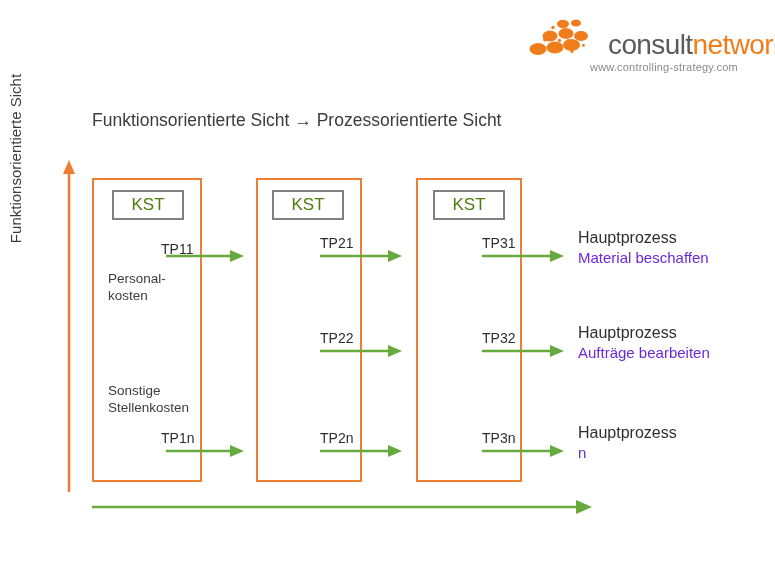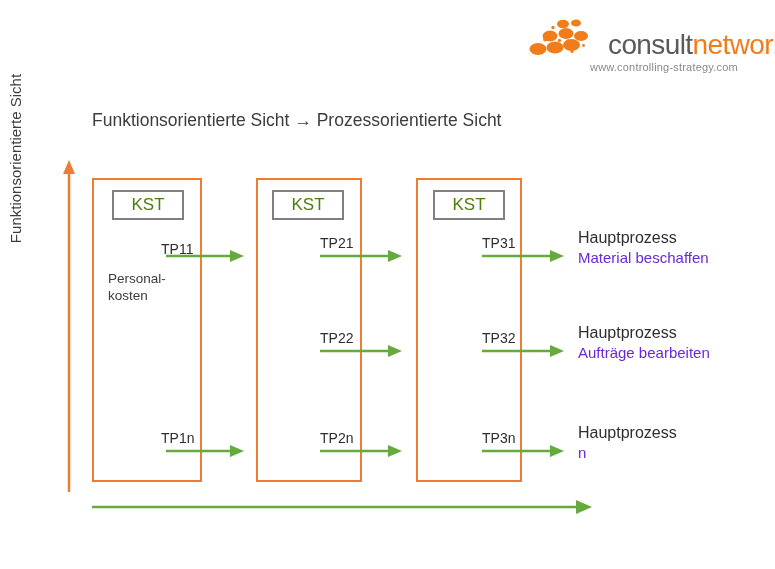--- a/index.html
+++ b/index.html
@@ -193,20 +193,22 @@
   <svg class="v-axis" viewBox="0 0 14 332">
     <line x1="7" y1="332" x2="7" y2="11" stroke="#ED7D31" stroke-width="2.5"></line>
     <polygon points="7,0 13,14 1,14" fill="#ED7D31"></polygon>
   </svg>
   <div class="v-axis-label">Funktionsorientierte Sicht</div>
 
   <div class="col-box" style="left:92px; top:178px; width:110px; height:304px;"></div>
   <div class="kst-box" style="left:112px; top:190px; width:72px;">KST</div>
   <div class="cost-label" style="left:108px; top:270px;">Personal-
 kosten</div>
+  <div class="cost-label" style="left:108px; top:382px;">Sonstige
+Stellenkosten</div>
 
   <div class="tp-label" style="left:161px; top:235px;margin-top:6px;">TP11</div>
   <svg class="arrow-green" style="left:166px; top:250px; width:78px;" viewBox="0 0 78 12" preserveAspectRatio="none">
     <line x1="0" y1="6" x2="66" y2="6" stroke="#66A93D" stroke-width="2.6"></line>
     <polygon points="78,6 64,12 64,0" fill="#66A93D"></polygon>
   </svg>
 
   <div class="tp-label" style="left:161px; top:430px;">TP1n</div>
   <svg class="arrow-green" style="left:166px; top:445px; width:78px;" viewBox="0 0 78 12" preserveAspectRatio="none">
     <line x1="0" y1="6" x2="66" y2="6" stroke="#66A93D" stroke-width="2.6"></line>

